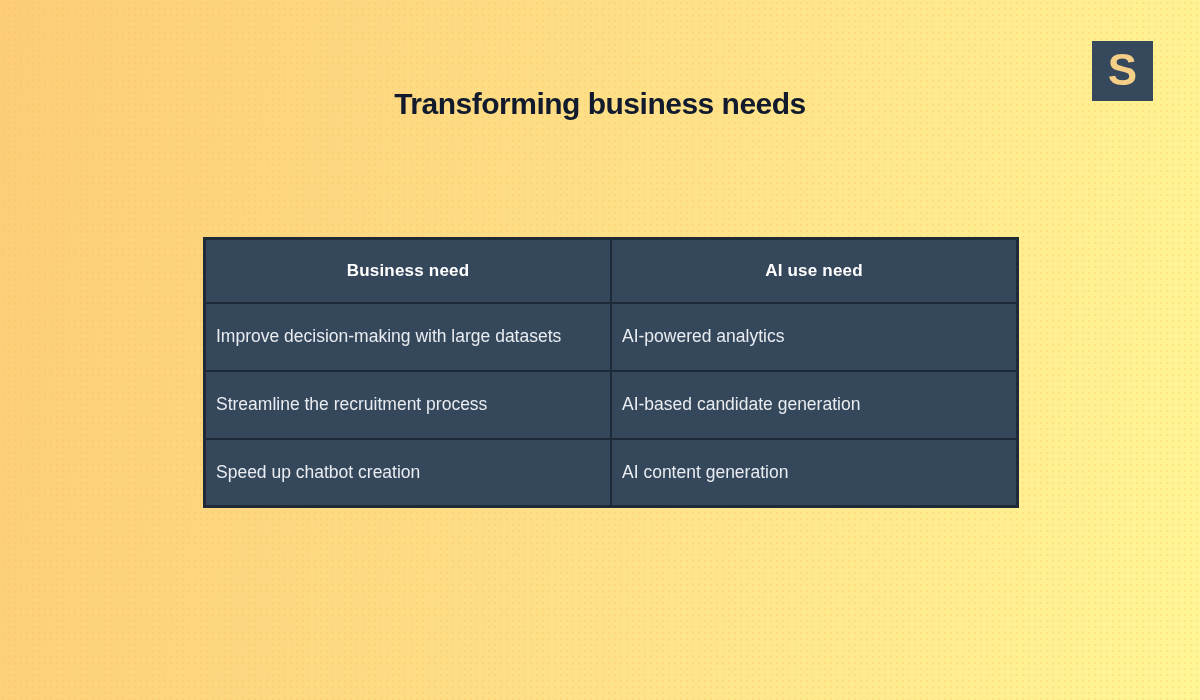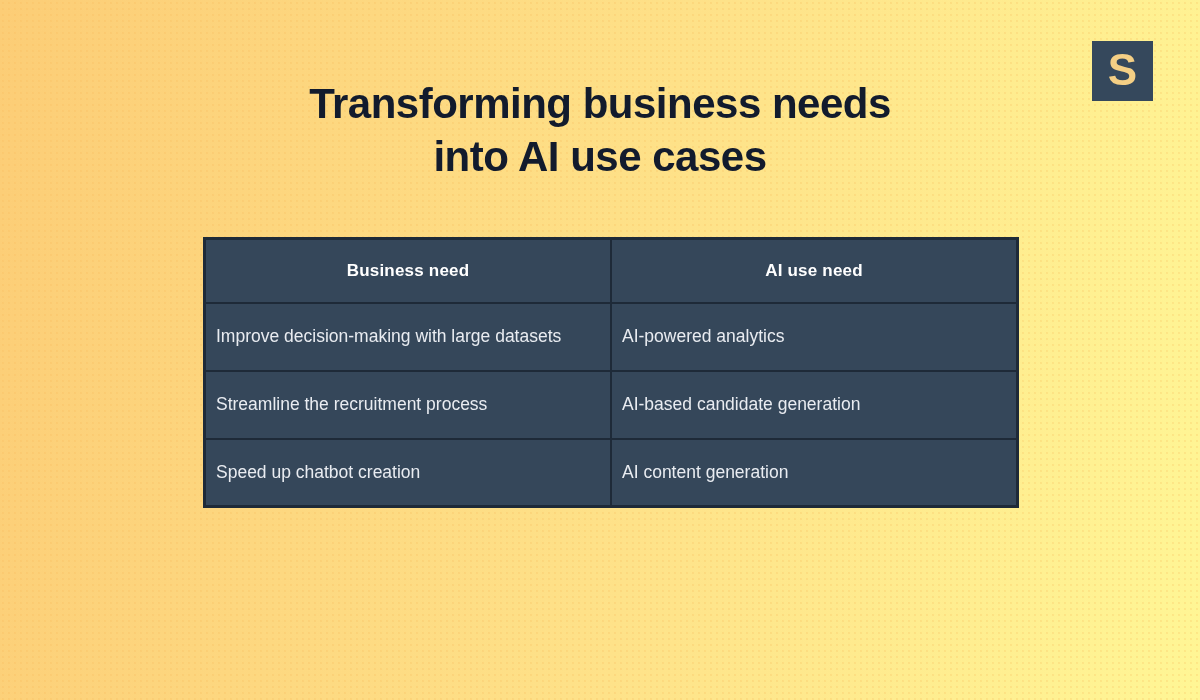--- a/index.html
+++ b/index.html
@@ -49,21 +49,21 @@
     padding-bottom: 3px;
   }
 
   .page-title {
     position: absolute;
     top: 77px;
     left: 0;
     width: 100%;
     text-align: center;
     color: #121b2d;
-    font-size: 42px;
+    font-size: 30px;
     font-weight: 700;
     line-height: 53px;
     letter-spacing: -0.5px;
   }
 
   .use-case-table {
     position: absolute;
     left: 203px;
     top: 237px;
     width: 816px;
@@ -102,21 +102,20 @@
 <body>
 
 <div class="stage">
 
   <div class="logo-badge">
     <span class="logo-letter">S</span>
   </div>
 
   <h1 class="page-title">
     <span>Transforming business needs</span><br>
-    <span>into AI use cases</span>
   </h1>
 
   <table class="use-case-table">
     <thead>
       <tr>
         <th>Business need</th>
         <th>AI use need</th>
       </tr>
     </thead>
     <tbody>

